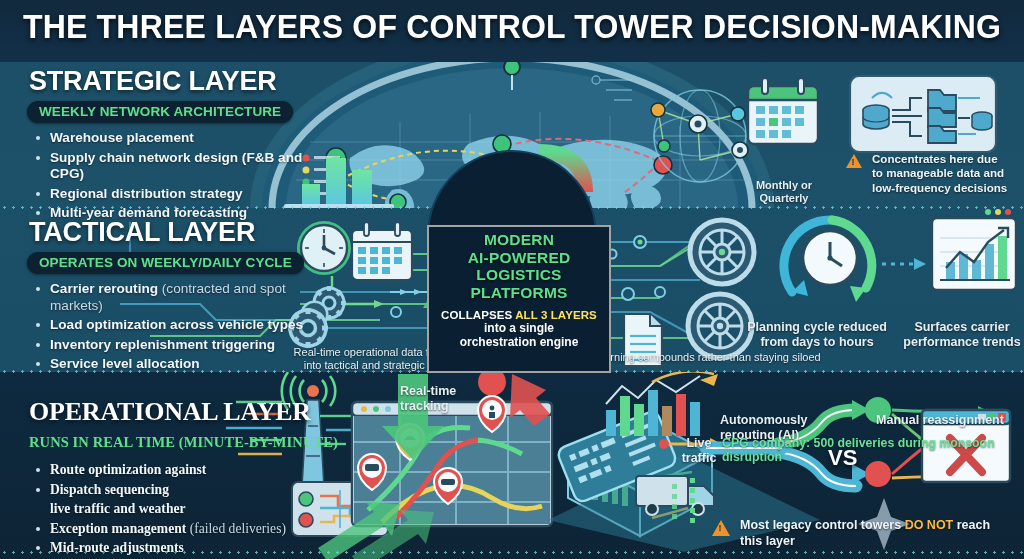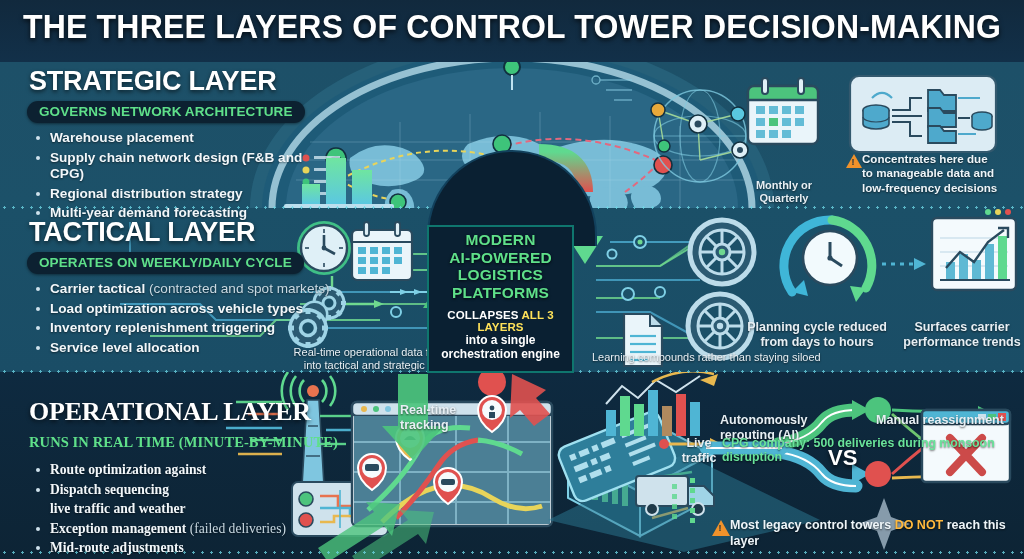--- a/index.html
+++ b/index.html
@@ -61,37 +61,37 @@
   }
   ul.bullets li .soft{font-weight:normal;color:#c9d9e2;}
 
   
   .cap{position:absolute;color:#e7eff4;font-size:11px;line-height:1.2;text-align:center;
        text-shadow:0 1px 2px rgba(0,0,0,.6);z-index:28;}
   .cap.b{font-weight:bold;}
 
   
   .hub{
-    position:absolute;left:427px;top:225px;width:147px;height:148px;z-index:35;
-    background:#0a2032;border:2px solid #0f766e;
+    position:absolute;left:427px;top:225px;width:184px;height:148px;z-index:35;
+    background:#0a2032;border:2px solid #a3a3a3;
     text-align:center;
   }
   .hub-dome{
     position:absolute;left:427px;top:150px;width:170px;height:96px;z-index:34;
     background:#0a2032;border-radius:85px 85px 0 0;border:2px solid #12405c;border-bottom:none;
   }
   .hub h2{
     margin:0;padding-top:4px;color:#5fe08a;font-size:15.5px;font-weight:bold;
     line-height:1.14;letter-spacing:.2px;text-shadow:0 1px 3px rgba(0,0,0,.8);
   }
   .hub .sub1{margin-top:7px;color:#ffffff;font-size:11.5px;font-weight:bold;letter-spacing:.1px;}
   .hub .sub1 .hl{color:#ffe259;}
   .hub .sub2{color:#ffffff;font-size:12px;font-weight:bold;line-height:1.2;}
 
-  .warn{position:absolute;z-index:29;display:flex;gap:0;align-items:flex-start;}
+  .warn{position:absolute;z-index:29;display:flex;gap:10px;align-items:flex-start;}
   .warn .tri{width:0;height:0;border-left:8px solid transparent;border-right:8px solid transparent;
     border-bottom:14px solid #f0922b;flex:none;margin-top:2px;position:relative;}
   .warn .tri:after{content:"!";position:absolute;left:-2.5px;top:3px;font-size:9px;font-weight:bold;color:#24343f;}
   .warn .wtxt{color:#eef5f9;font-size:11.6px;line-height:1.25;font-weight:bold;text-shadow:0 1px 2px rgba(0,0,0,.6);}
   .warn .wtxt .hl{color:#ffb93d;}
 
   .greenline{color:#69e39a;font-size:12.3px;font-weight:bold;text-shadow:0 1px 2px rgba(0,0,0,.6);margin-top:44px;}
   .vs{position:absolute;color:#fff;font-size:22px;font-weight:bold;z-index:30;text-shadow:0 2px 4px rgba(0,0,0,.7);}
 </style>
 <style>#ul-operational li:nth-child(3):before{display:none;}</style></head>
@@ -688,34 +688,34 @@
     <path d="M106 96 h26 v-44 h14 l-27 -30 l-27 30 h14 z" fill="url(#upg)"></path>
     <path d="M46 214 h20 v-74 q0 -48 46 -48" fill="none" stroke="url(#lftg)" stroke-width="16" stroke-linecap="round"></path>
     <path d="M28 180 l18 -30 l18 30 z" fill="#4cc47d" transform="translate(0,-12)"></path>
     <path d="M190 52 q0 -40 -46 -40" fill="none" stroke="url(#rgtg)" stroke-width="16"></path>
     <path d="M190 48 v156" fill="none" stroke="url(#rgtg)" stroke-width="16"></path>
     <path d="M172 96 l18 28 l18 -28 z" fill="#5fd98f"></path>
   </svg>
 
   <div class="layerbox lb-strategic">
     <div class="layer-title">STRATEGIC LAYER</div>
-    <div class="pill">GOVERNS NETWORK ARCHITECTURE</div>
+    <div class="pill">WEEKLY NETWORK ARCHITECTURE</div>
     <ul class="bullets" id="ul-strategic">
         <li><span>Warehouse placement</span></li>
         <li><span>Supply chain network design (F&amp;B and CPG)</span></li>
         <li><span>Regional distribution strategy</span></li>
         <li><span>Multi-year demand forecasting</span></li>
       </ul>
   </div>
 
   <div class="layerbox lb-tactical">
     <div class="layer-title">TACTICAL LAYER</div>
     <div class="pill">OPERATES ON WEEKLY/DAILY CYCLE</div>
     <ul class="bullets" id="ul-tactical">
-        <li><span>Carrier tactical</span><span class="soft"> (contracted and spot markets)</span></li>
+        <li><span>Carrier rerouting</span><span class="soft"> (contracted and spot markets)</span></li>
         <li><span>Load optimization across vehicle types</span></li>
         <li><span>Inventory replenishment triggering</span></li>
         <li><span>Service level allocation</span></li>
       </ul>
   </div>
 
   <div class="layerbox lb-operational">
     <div class="layer-title">OPERATIONAL LAYER</div>
     <div class="pill">RUNS IN REAL TIME (MINUTE-BY-MINUTE)</div>
     <ul class="bullets" id="ul-operational">
@@ -732,21 +732,21 @@
   <div class="warn" style="left:846px;top:152px;width:176px;">
     <div class="tri"></div>
     <div class="wtxt" id="warn-strat">Concentrates here due<br>to manageable data and<br>low-frequency decisions</div>
   </div>
 
   <div class="cap" style="left:276px;top:346px;width:215px;" id="cap-feed">Real-time operational data feed back<br>into tactical and strategic models</div>
   <div class="cap" style="left:592px;top:351px;width:250px;text-align:left;">Learning compounds rather than staying siloed</div>
   <div class="cap b" style="left:742px;top:320px;width:150px;font-size:12.5px;" id="cap-plan">Planning cycle reduced<br>from days to hours</div>
   <div class="cap b" style="left:900px;top:320px;width:124px;font-size:12.5px;" id="cap-trend">Surfaces carrier<br>performance trends</div>
 
-  <div class="cap b" style="left:400px;top:384px;width:72px;text-align:left;font-size:12.5px;margin-top:19px;" id="cap-rt">Real-time<br>tracking</div>
+  <div class="cap b" style="left:400px;top:384px;width:72px;text-align:left;font-size:12.5px;" id="cap-rt">Real-time<br>tracking</div>
   <div class="cap b" style="left:676px;top:436px;width:46px;font-size:12.5px;" id="cap-lt">Live<br>traffic</div>
 
   <div class="greenline" style="position:absolute;left:722px;top:392px;z-index:29;">CPG company: 500 deliveries during monsoon disruption</div>
   <div class="cap b" style="left:720px;top:413px;width:120px;text-align:left;font-size:12.5px;" id="cap-auto">Autonomously<br>rerouting (AI)</div>
   <div class="cap b" style="left:860px;top:413px;width:160px;font-size:12.5px;">Manual reassignment</div>
   <div class="vs" style="left:828px;top:445px;">VS</div>
 
   <div class="warn" style="left:712px;top:518px;width:300px;">
     <div class="tri" style="border-bottom-width:16px;border-left-width:9px;border-right-width:9px;"></div>
     <div class="wtxt" style="font-size:12.5px;">

